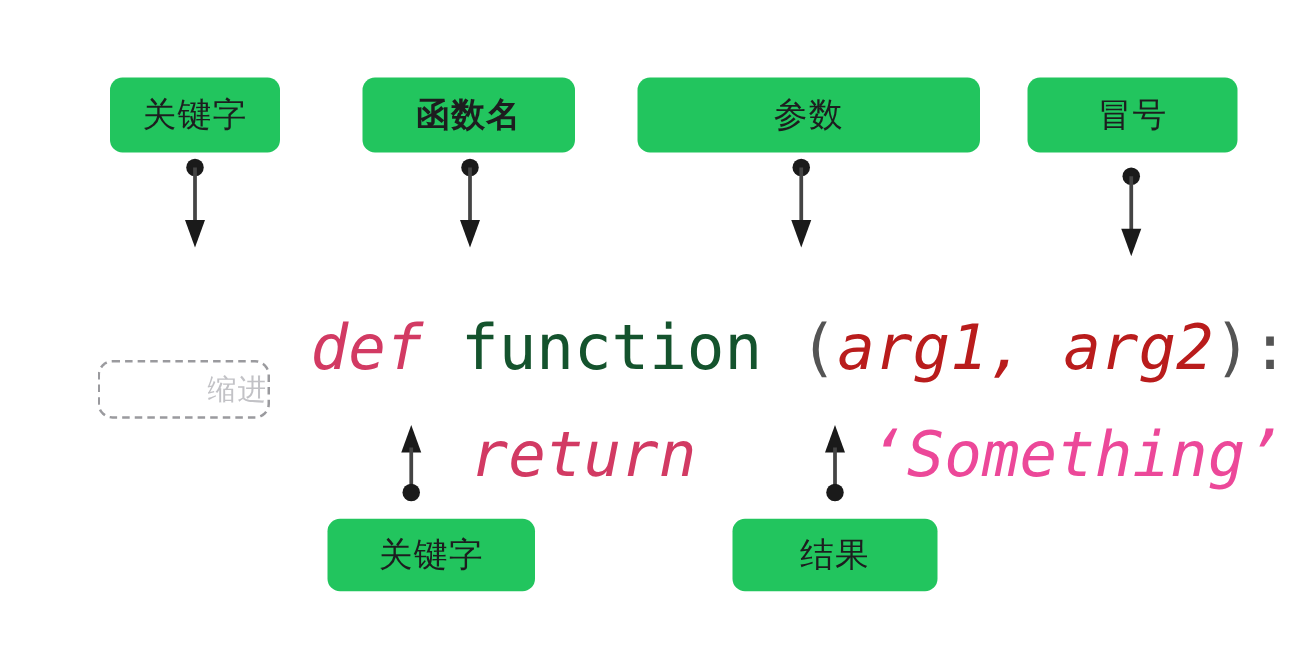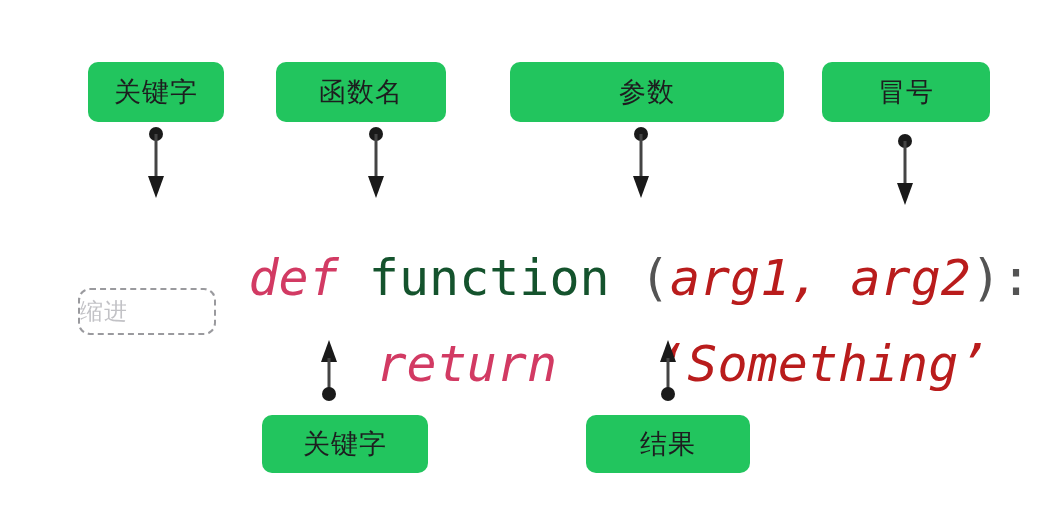--- a/index.html
+++ b/index.html
@@ -34,21 +34,21 @@
     user-select: none;
   }
 
   
   .indent-box {
     position: absolute;
     border: 2px dashed #9a9a9e;
     border-radius: 12px;
     display: flex;
     align-items: center;
-    justify-content: flex-start;
+    justify-content: flex-end;
     color: #c2c2c6;
     font-size: 23px;
     letter-spacing: 1px;
     box-sizing: border-box;
     font-family: "Liberation Sans", "DejaVu Sans", sans-serif;
   }
 
   
   .connector {
     position: absolute;
@@ -71,34 +71,35 @@
     color: #14532d;
   }
   .tok-punct {
     color: #545454;
   }
   .tok-arg {
     color: #b91c1c;
     font-style: italic;
   }
   .tok-str {
-    color: #b91c1c;
+    color: #ec4899;
     font-style: italic;
+    margin-left: 38px;
   }
 </style>
 </head>
 <body>
 
 <div id="stage">
 
   <div class="chip" style="left:88px; top:62px; width:136px; height:60px;">
     <span>关键字</span>
   </div>
 
-  <div class="chip" style="left:276px; top:62px; width:170px; height:60px;">
+  <div class="chip" style="left:290px; top:62px; width:170px; height:60px;font-weight:bold;">
     <span>函数名</span>
   </div>
 
   <div class="chip" style="left:510px; top:62px; width:274px; height:60px;">
     <span>参数</span>
   </div>
 
   <div class="chip" style="left:822px; top:62px; width:168px; height:60px;">
     <span>冒号</span>
   </div>

